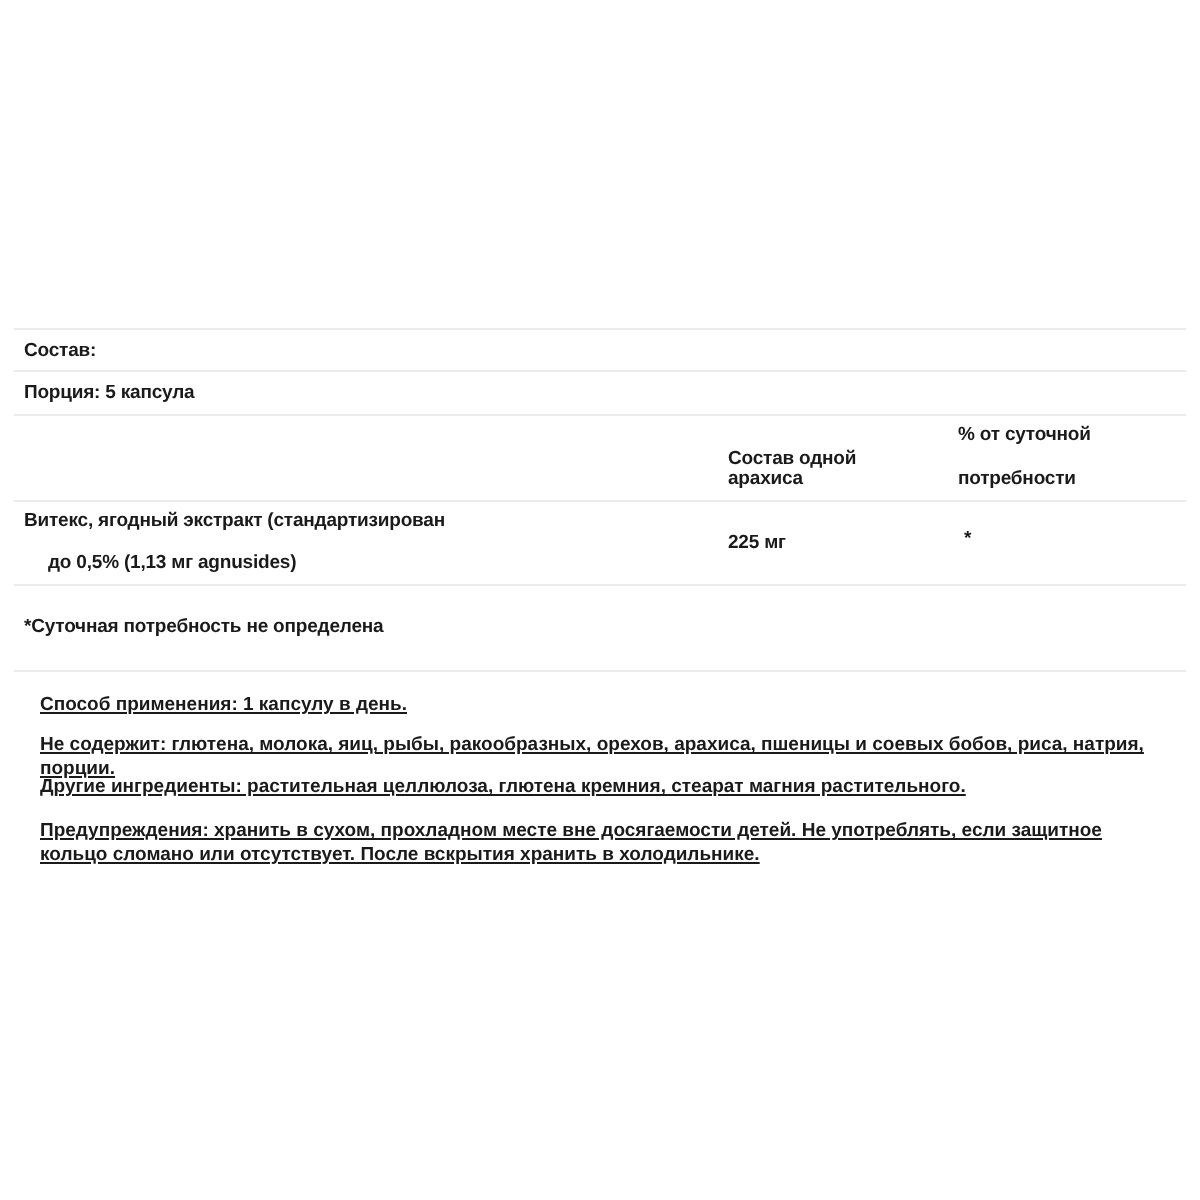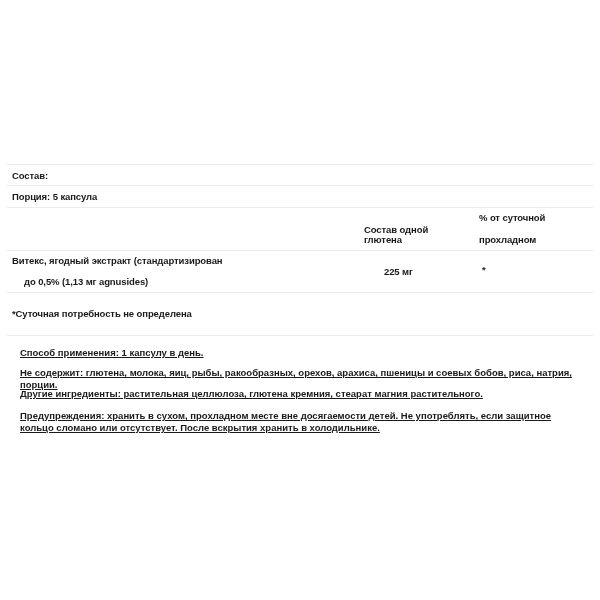--- a/index.html
+++ b/index.html
@@ -13,29 +13,29 @@
 <body>
 
 <div>
   <div class="hr" style="top:164px"></div>
   <div class="t" style="left:12px; top:170px">Состав:</div>
   <div class="hr" style="top:185px"></div>
   <div class="t" style="left:12px; top:191px">Порция: 5 капсула</div>
   <div class="hr" style="top:207px"></div>
 
   <div class="t" style="left:364px; top:224px">Состав одной</div>
-  <div class="t" style="left:364px; top:234px">глютена</div>
+  <div class="t" style="left:364px; top:234px">арахиса</div>
   <div class="t" style="left:479px; top:212px">% от суточной</div>
-  <div class="t" style="left:479px; top:234px">прохладном</div>
+  <div class="t" style="left:479px; top:234px">потребности</div>
   <div class="hr" style="top:250px"></div>
 
   <div>
     <div class="t" style="left:12px; top:255px">Витекс, ягодный экстракт (стандартизирован</div>
     <div class="t" style="left:24px; top:276px">до 0,5% (1,13 мг agnusides)</div>
-    <div class="t" style="left:384px; top:266px">225 мг</div>
+    <div class="t" style="left:364px; top:266px">225 мг</div>
     <div class="t" style="left:482px; top:264px">*</div>
   </div>
   <div class="hr" style="top:292px"></div>
 
   <div class="t" style="left:12px; top:308px">*Суточная потребность не определена</div>
   <div class="hr" style="top:335px"></div>
 </div>
 
 <div>
   <div class="p" style="top:347px">Способ применения: 1 капсулу в день.</div>

